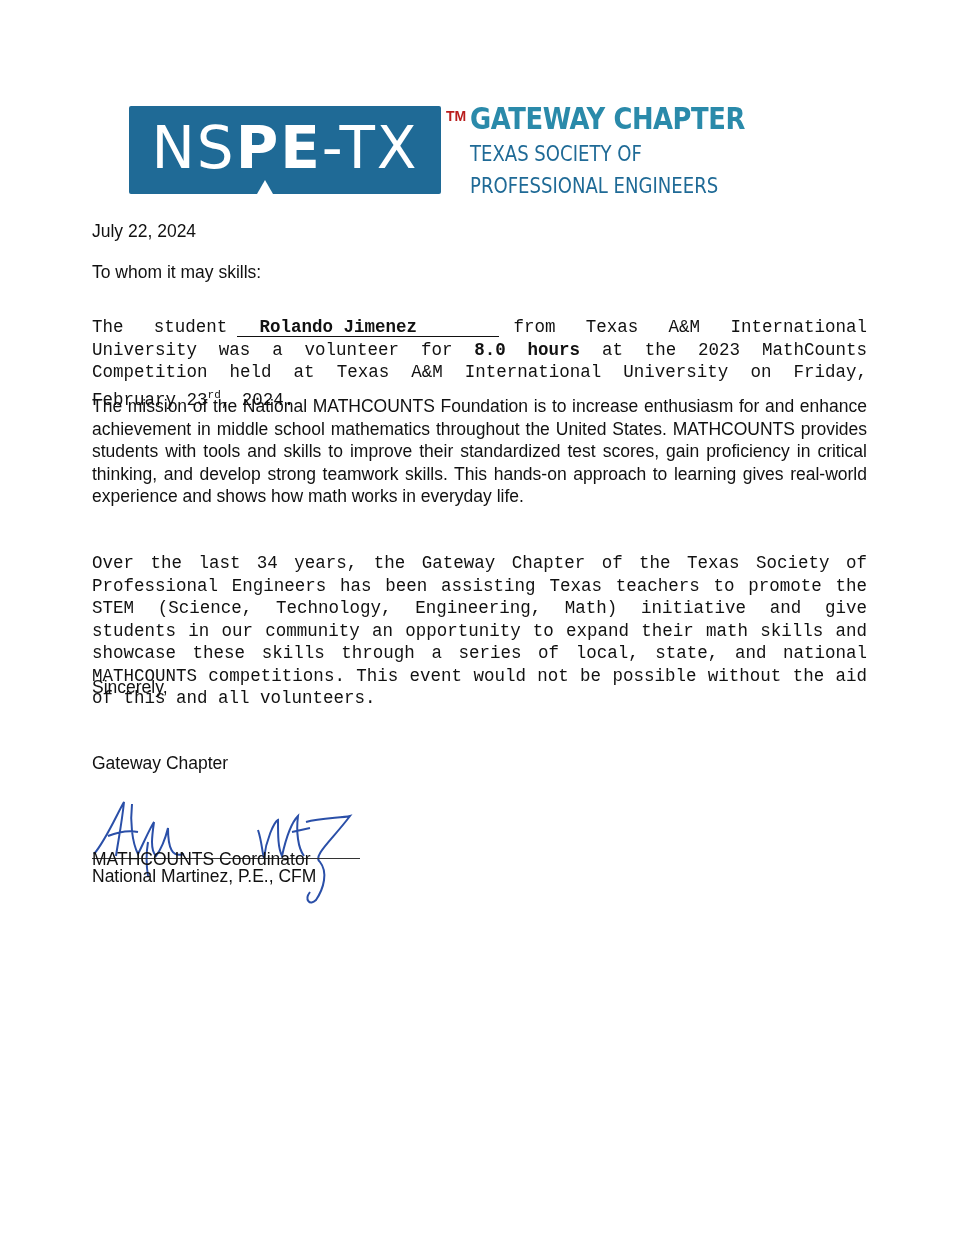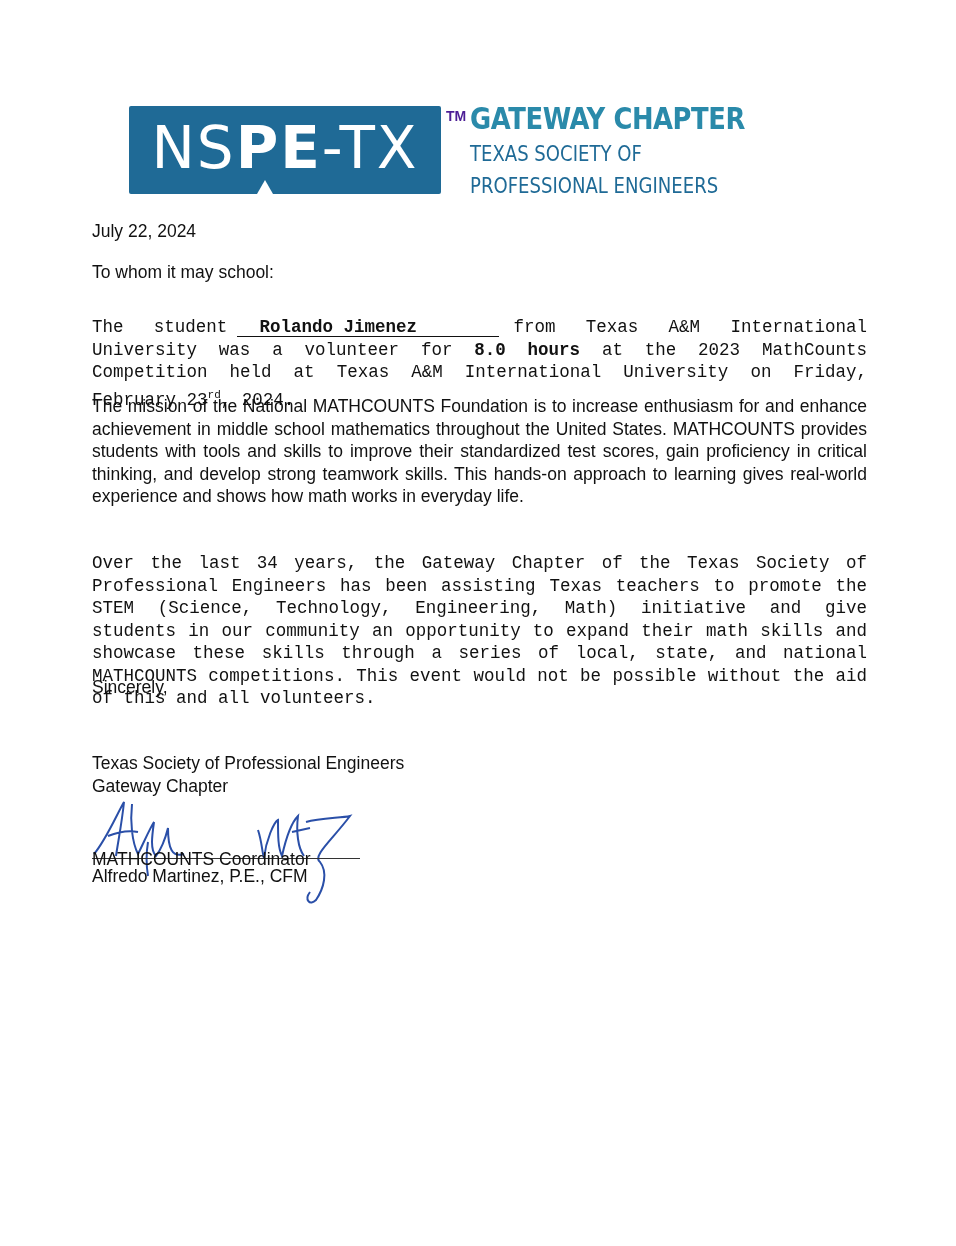--- a/index.html
+++ b/index.html
@@ -7,21 +7,21 @@
          font-family: "Liberation Sans", sans-serif; color: #111; }
   .logo-box { position: absolute; left: 129px; top: 106px; width: 312px; height: 88px;
               background: #1f6a96; border-radius: 2px; }
   .logo-text { position: absolute; left: 0; right: 0; top: 8px; text-align: center;
                color: #fff; font-size: 58px; letter-spacing: 2px; font-family: "DejaVu Sans", sans-serif;
                font-weight: normal; }
   .logo-text b { font-weight: bold; }
   .logo-notch { position: absolute; left: 128px; bottom: 0; width: 0; height: 0;
                 border-left: 8px solid transparent; border-right: 8px solid transparent;
                 border-bottom: 14px solid #fff; }
-  .tm { position: absolute; left: 446px; top: 108px; font-size: 14px; font-weight: bold; color: #4c1d95; }
+  .tm { position: absolute; left: 446px; top: 108px; font-size: 14px; font-weight: bold; color: #b91c1c; }
   .gw { position: absolute; left: 470px; top: 101px; font-size: 30px; font-weight: bold; color: #2a8aaa;
         font-family: "DejaVu Sans", sans-serif; letter-spacing: -0.5px; transform: scaleX(0.86); transform-origin: left; }
   .tx1, .tx2 { position: absolute; left: 470px; font-size: 21px; color: #1f6a96;
                font-family: "DejaVu Sans", sans-serif; transform: scaleX(0.86); transform-origin: left; }
   .tx1 { top: 142px; }
   .tx2 { top: 174px; }
 
   .p { position: absolute; left: 92px; width: 775px; font-size: 17.5px; line-height: 22.5px; }
   .just { text-align: justify; text-align-last: left; }
   .date { top: 220px; }
@@ -46,33 +46,32 @@
     <div class="logo-text"><span>NS</span><b>PE</b><span>-TX</span></div>
     <div class="logo-notch"></div>
   </div>
   <div class="tm">TM</div>
   <div class="gw">GATEWAY CHAPTER</div>
   <div class="tx1">TEXAS SOCIETY OF</div>
   <div class="tx2">PROFESSIONAL ENGINEERS</div>
 </div>
 
 <div class="p date">July 22, 2024</div>
-<div class="p greet">To whom it may school:</div>
+<div class="p greet">To whom it may skills:</div>
 
 <div class="p para1 just"><span>The student</span><span class="student">Rolando Jimenez</span><span>from Texas A&amp;M International University was a volunteer for</span> <b>8.0 hours</b> <span>at the 2023 MathCounts Competition held at Texas A&amp;M International University on Friday, February 23</span><sup style="font-size:11px">rd</sup><span>, 2024.</span></div>
 
 <div class="p para2 just">The mission of the National MATHCOUNTS Foundation is to increase enthusiasm for and enhance achievement in middle school mathematics throughout the United States. MATHCOUNTS provides students with tools and skills to improve their standardized test scores, gain proficiency in critical thinking, and develop strong teamwork skills. This hands-on approach to learning gives real-world experience and shows how math works in everyday life.</div>
 <div class="p para3 just">Over the last 34 years, the Gateway Chapter of the Texas Society of Professional Engineers has been assisting  Texas teachers to promote the STEM (Science, Technology, Engineering, Math)  initiative  and  give students in our community an opportunity to expand their math skills and showcase  these skills through a series of local, state, and national MATHCOUNTS competitions. This event would not be possible without the aid of this and all volunteers.</div>
 
 <div class="p sinc">Sincerely,</div>
 <div class="p org">
-  <div>Texas Society of Professional Engineers</div>
   <div>Gateway Chapter</div>
 </div>
 
 <svg class="sig" width="280" height="140" viewBox="0 0 280 140">
   <path d="M6 62 C 18 48, 30 20, 36 10 C 34 30, 30 50, 28 64 M 20 44 C 30 40, 40 38, 50 40 M 44 12 C 42 30, 44 50, 50 62 C 56 50, 62 36, 66 30 C 64 44, 62 58, 68 64 C 74 56, 78 44, 80 36 C 80 56, 84 66, 96 62 M 60 50 C 58 62, 58 72, 60 84" fill="none" stroke="#2a4fa8" stroke-width="2"></path>
   <path d="M170 38 C 174 50, 174 60, 176 66 C 178 48, 186 30, 190 28 C 190 44, 190 56, 194 64 C 198 46, 204 30, 210 24 C 208 40, 210 56, 216 64 M 204 40 L 222 36 M 218 30 C 232 26, 254 26, 262 24 C 244 48, 224 64, 232 70 C 240 80, 236 96, 228 108 C 222 114, 216 108, 222 100" fill="none" stroke="#2a4fa8" stroke-width="2"></path>
 </svg>
 <div class="signline"></div>
 
-<div class="p sig-name">Alfredo Martinez, P.E., CFM</div>
+<div class="p sig-name">National Martinez, P.E., CFM</div>
 <div class="p sig-title">MATHCOUNTS Coordinator</div>
 
 </body></html>

